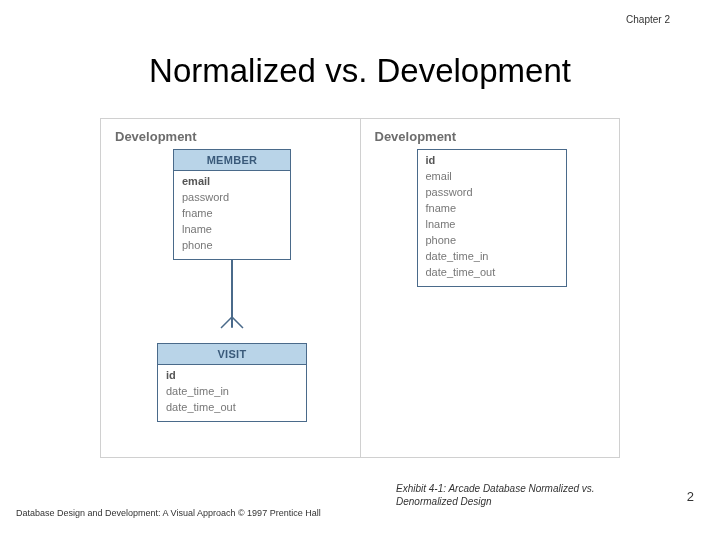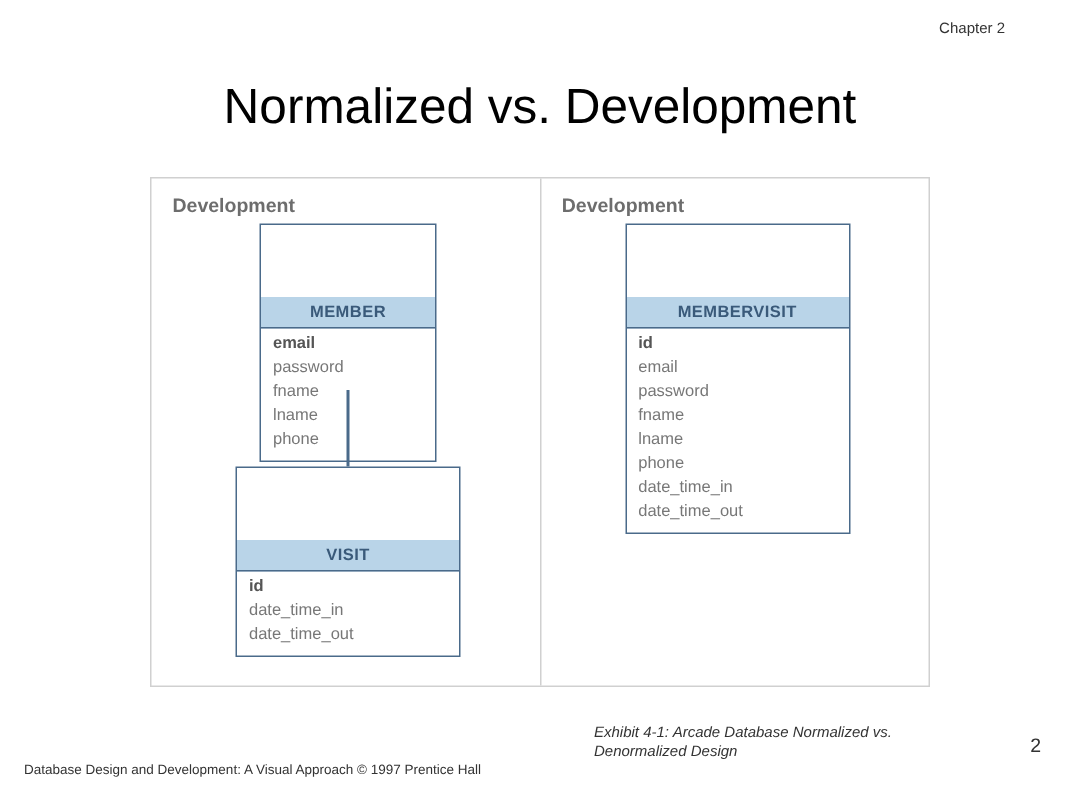--- a/index.html
+++ b/index.html
@@ -56,34 +56,33 @@
   }
   .tb-header {
     background: #b9d4e8;
     color: #3a5a7a;
     font-size: 11px;
     font-weight: bold;
     text-align: center;
     padding: 4px 0;
     border-bottom: 1px solid #4a6a8a;
     letter-spacing: 0.3px;
-    margin-top: 48px;
   }
   .tb-body {
     padding: 3px 8px 5px 8px;
   }
   .tb-row {
     font-size: 11px;
     color: #777;
     line-height: 1.45;
     white-space: nowrap;
   }
   .tb-row.pk { font-weight: bold; color: #555; }
   .member-norm { width: 118px; position: absolute; top: 30px; left: 72px; }
-  .visit-norm  { width: 150px; position: absolute; top: 192px; left: 56px; }
+  .visit-norm  { width: 150px; position: absolute; top: 224px; left: 56px; }
   .membervisit { width: 150px; position: absolute; top: 30px; left: 56px; }
 
   .connector {
     position: absolute;
     left: 130px;
     top: 141px;
     width: 2px;
     height: 67px;
     background: #4a6a8a;
   }
@@ -157,21 +156,20 @@
         <div class="tb-row">date_time_in</div>
         <div class="tb-row">date_time_out</div>
       </div>
     </div>
   </div>
 
   <div class="panel right">
     <div class="panel-title">Development</div>
 
     <div class="table-box membervisit">
-      <div class="tb-header">MEMBERVISIT</div>
       <div class="tb-body">
         <div class="tb-row pk">id</div>
         <div class="tb-row">email</div>
         <div class="tb-row">password</div>
         <div class="tb-row">fname</div>
         <div class="tb-row">lname</div>
         <div class="tb-row">phone</div>
         <div class="tb-row">date_time_in</div>
         <div class="tb-row">date_time_out</div>
       </div>

